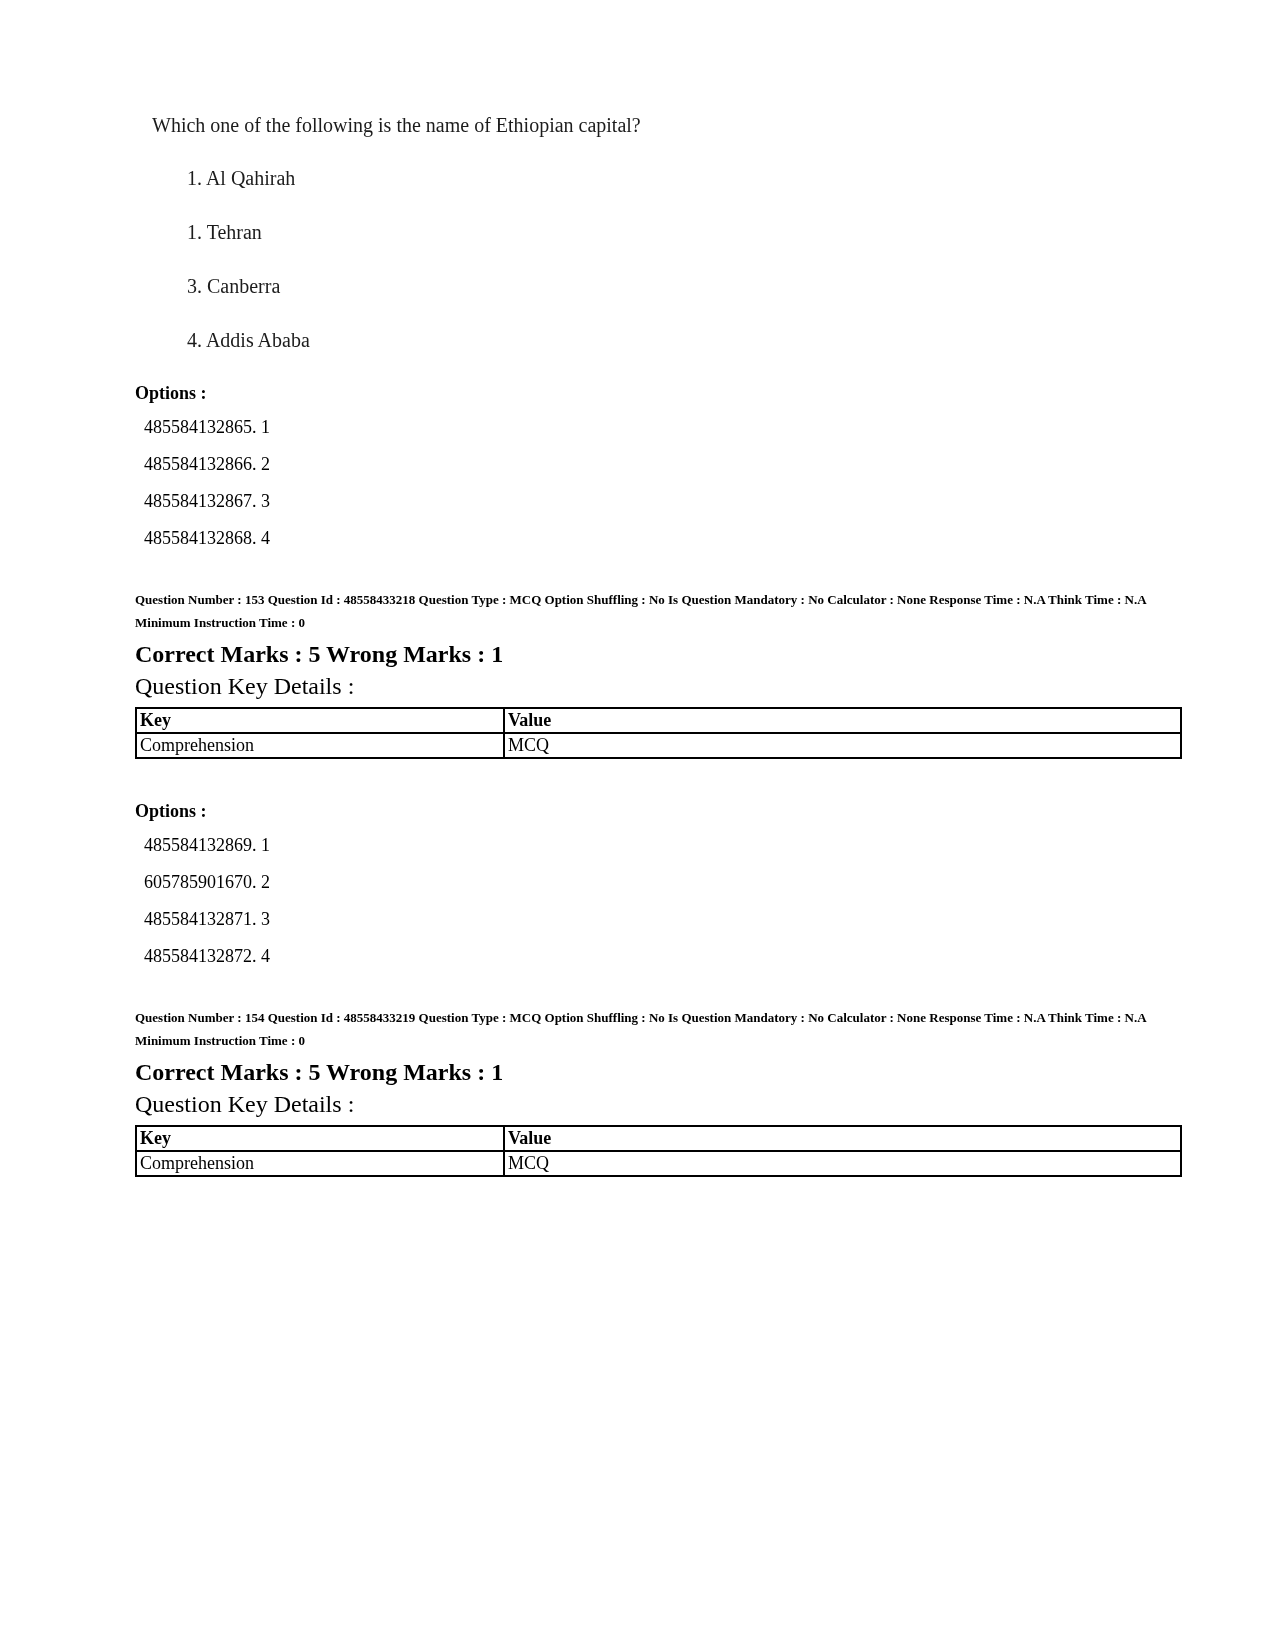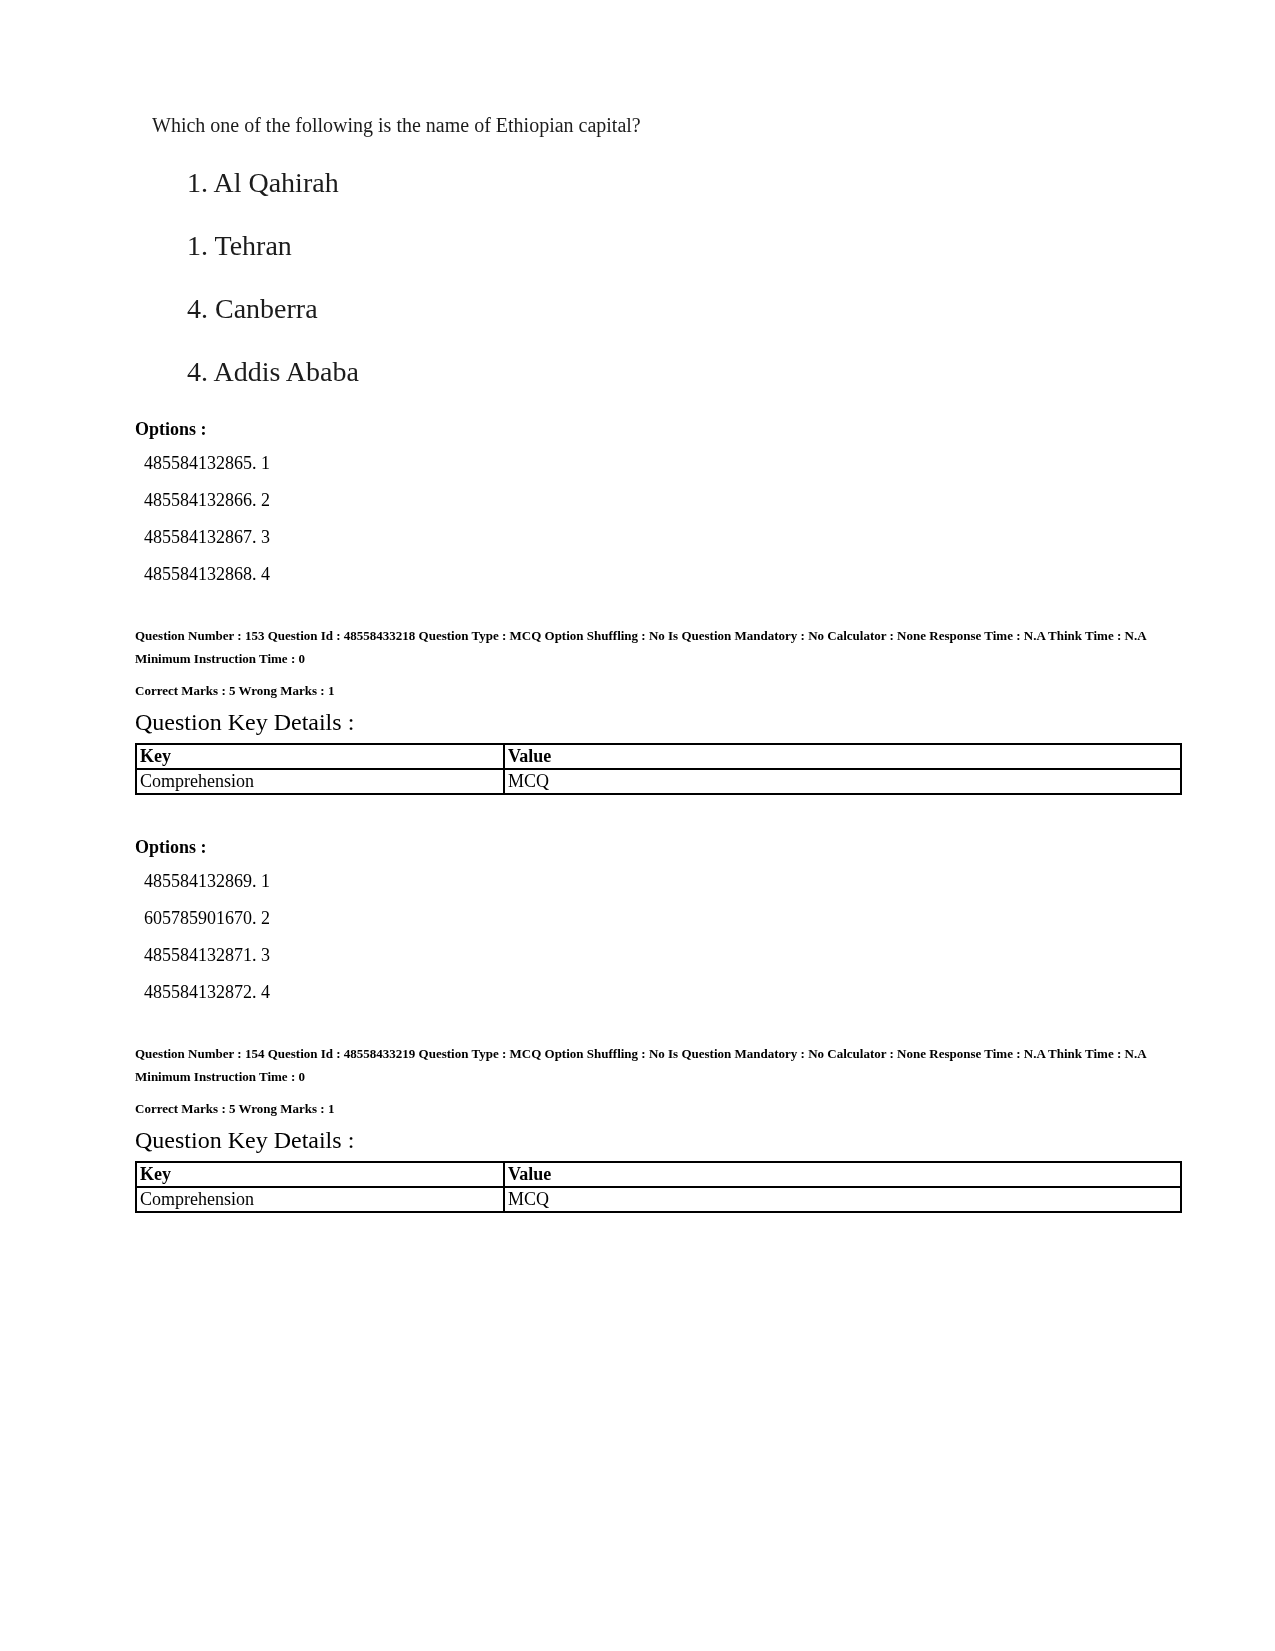--- a/index.html
+++ b/index.html
@@ -17,21 +17,21 @@
   .question-block { }
   .question-block.second { margin-top: 42px; }
 
   .question-text {
     font-size: 20px;
     color: #1c1c1c;
     margin-left: 26px;
     margin-bottom: 30px;
   }
   .choice {
-    font-size: 28px;
+    font-size: 20px;
     color: #1c1c1c;
     margin-left: 52px;
     margin-bottom: 31px;
   }
   .options-label {
     font-weight: bold;
     font-size: 18px;
     margin-top: 16px;
     margin-bottom: 2px;
   }
@@ -41,21 +41,21 @@
   }
   .meta-line {
     font-weight: bold;
     font-size: 13px;
     line-height: 23px;
     margin-top: 36px;
     max-width: 1050px;
   }
   .marks-line {
     font-weight: bold;
-    font-size: 13px;
+    font-size: 24px;
     line-height: 23px;
     margin-top: 4px;
   }
   .key-details-label {
     font-weight: normal;
     font-size: 24px;
     line-height: 23px;
     margin-top: 5px;
     margin-bottom: 6px;
   }
@@ -79,21 +79,21 @@
 <body>
 
 <div class="page">
 
   <section class="question-block first">
     <p class="question-text">Which one of the following is the name of Ethiopian capital?</p>
 
     <div class="choices">
       <p class="choice">1. Al Qahirah</p>
       <p class="choice">1. Tehran</p>
-      <p class="choice">4. Canberra</p>
+      <p class="choice">3. Canberra</p>
       <p class="choice">4. Addis Ababa</p>
     </div>
 
     <p class="options-label">Options :</p>
     <div class="option-ids">
       <p class="option-id">485584132865. 1</p>
       <p class="option-id">485584132866. 2</p>
       <p class="option-id">485584132867. 3</p>
       <p class="option-id">485584132868. 4</p>
     </div>

